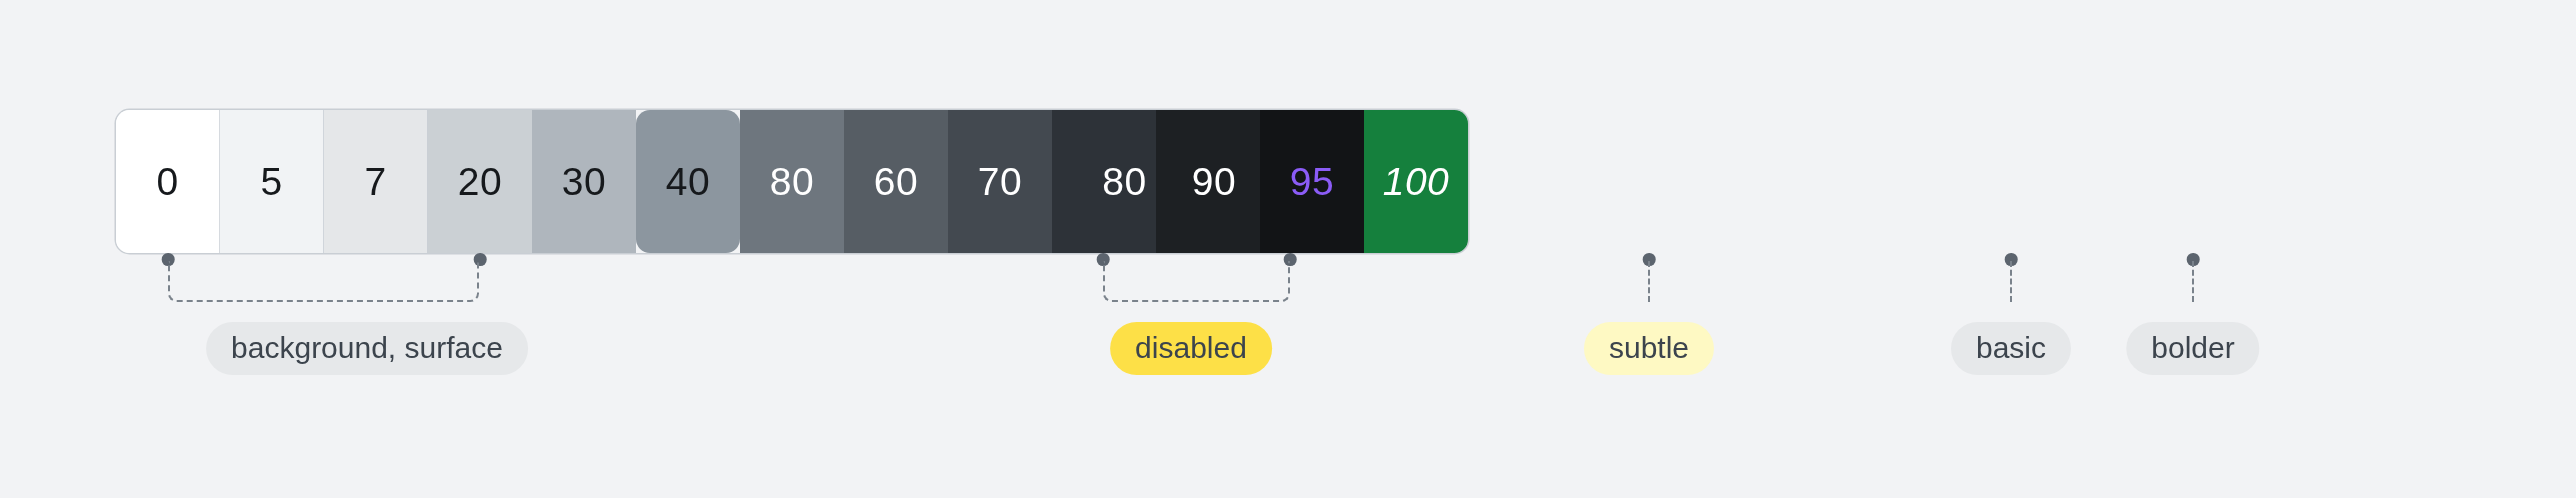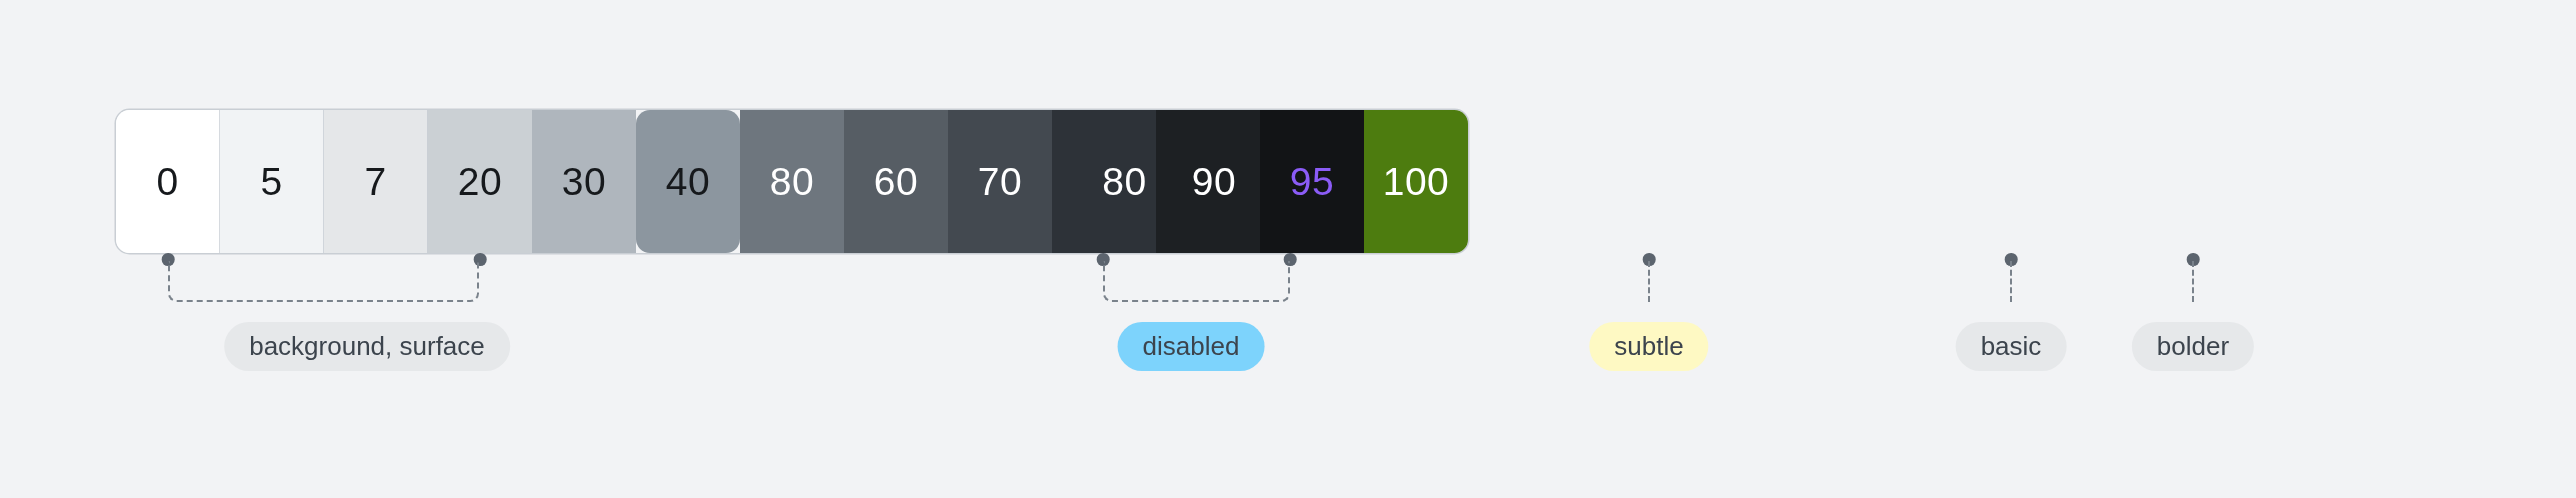--- a/index.html
+++ b/index.html
@@ -57,21 +57,21 @@
     top:261px;height:41px;
     box-sizing:border-box;
   }
   .pill{
     position:absolute;
     transform:translateX(-50%);
     background:#E6E8EA;
     color:#3C444D;
     border-radius:966px;
     padding:10.6px 25px 12.6px;
-    font-size:26px;
+    font-size:30px;
     white-space:nowrap;
     line-height:1;
     top:322px;
   }
 </style>
 </head>
 <body style="background: rgb(242, 243, 245);">
 
 <div id="stage">
 
@@ -105,36 +105,36 @@
       </div>
     <div class="swatch light-text" style="background: rgb(45, 50, 56); color: rgb(255, 255, 255); padding-left: 41px;">
         <span>80</span>
       </div>
     <div class="swatch light-text" style="background: rgb(29, 32, 35); color: rgb(255, 255, 255); padding-left: 12px;">
         <span>90</span>
       </div>
     <div class="swatch light-text" style="background: rgb(18, 20, 22); color: #8b5cf6;">
         <span>95</span>
       </div>
-    <div class="swatch light-text" style="background: #4d7c0f; color: rgb(255, 255, 255);">
+    <div class="swatch light-text" style="background: #15803d; color: rgb(255, 255, 255); font-style: italic;">
         <span>100</span>
       </div>
   </div>
 
   <div id="notes">
 
     <div class="dot" style="left: 168px; background: rgb(92, 100, 110);"></div>
     <div class="dot" style="left: 480px; background: rgb(92, 100, 110);"></div>
     <div class="bracket" style="left: 168px; width: 311px; border-left-color: rgb(122, 130, 139); border-right-color: rgb(122, 130, 139); border-bottom-color: rgb(122, 130, 139);"></div>
     <div class="pill" style="left: 367px; background: rgb(230, 232, 234); color: rgb(60, 68, 77);">background, surface</div>
 
     <div class="dot" style="left: 1103px; background: rgb(92, 100, 110);"></div>
     <div class="dot" style="left: 1290px; background: rgb(92, 100, 110);"></div>
     <div class="bracket" style="left: 1103px; width: 187px; border-left-color: rgb(122, 130, 139); border-right-color: rgb(122, 130, 139); border-bottom-color: rgb(122, 130, 139);"></div>
-    <div class="pill" style="left: 1191px; background: #7dd3fc; color: rgb(60, 68, 77);">disabled</div>
+    <div class="pill" style="left: 1191px; background: #fde047; color: rgb(60, 68, 77);">disabled</div>
 
     <div class="dot" style="left: 1649px; background: rgb(92, 100, 110);"></div>
     <div class="vline" style="left: 1649px; top: 261px; height: 41px; border-left-color: rgb(122, 130, 139);"></div>
     <div class="pill" style="left: 1649px; background: #fef9c3; color: rgb(60, 68, 77);">subtle</div>
 
     <div class="dot" style="left: 2011px; background: rgb(92, 100, 110);"></div>
     <div class="vline" style="left: 2011px; top: 261px; height: 41px; border-left-color: rgb(122, 130, 139);"></div>
     <div class="pill" style="left: 2011px; background: rgb(230, 232, 234); color: rgb(60, 68, 77);">basic</div>
 
     <div class="dot" style="left: 2193px; background: rgb(92, 100, 110);"></div>

